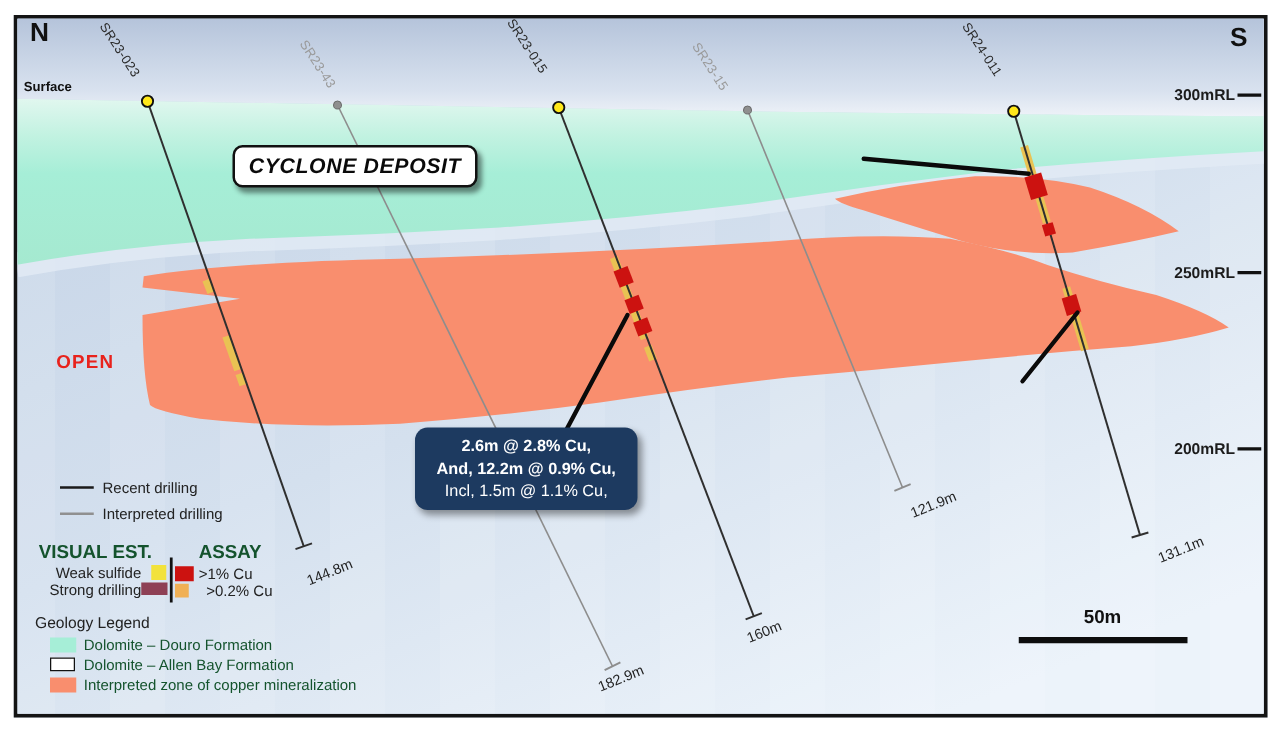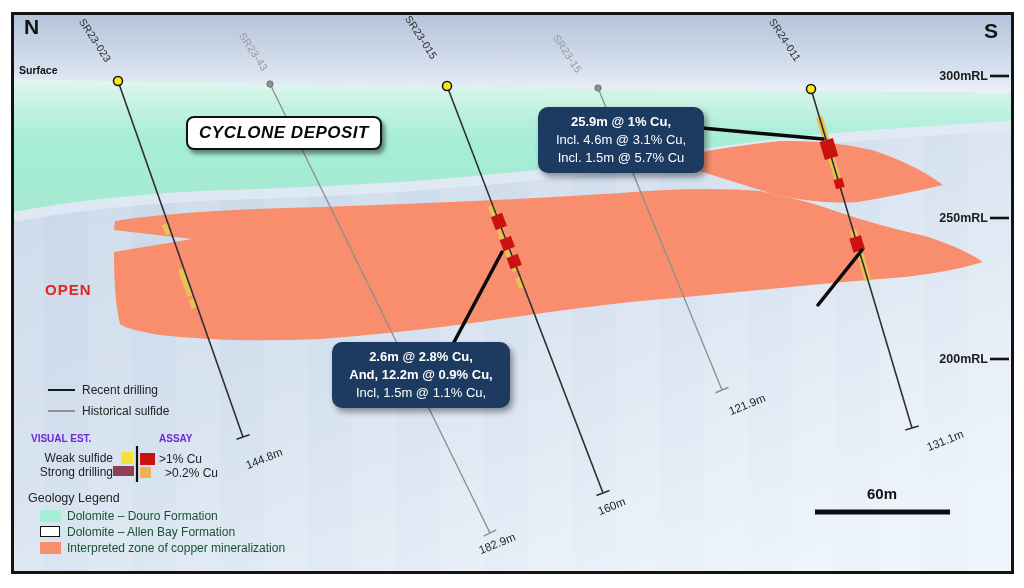--- a/index.html
+++ b/index.html
@@ -18,21 +18,21 @@
   .open{font-size:15px;font-weight:bold;color:#e8221c;letter-spacing:1px;}
   .title-box{position:absolute;left:186px;top:116px;width:192px;height:30px;background:#ffffff;
              border:2.5px solid #111;border-radius:8px;box-shadow:3px 4px 4px rgba(0,0,0,.45);
              display:flex;align-items:center;justify-content:center;}
   .title-box span{font-size:17px;font-weight:bold;font-style:italic;letter-spacing:.5px;color:#0a0a0a;}
   .callout{position:absolute;background:#1d3a60;border-radius:10px;box-shadow:3px 4px 6px rgba(0,0,0,.4);
            color:#ffffff;text-align:center;padding:6px 8px;}
   .callout div{font-size:13px;line-height:18px;}
   .callout .b{font-weight:bold;}
   .leg-text{font-size:12px;color:#222;}
-  .leg-head{font-size:10px;font-weight:bold;color:#6d28d9;}
+  .leg-head{font-size:15px;font-weight:bold;color:#14532d;}
   .geo-label{font-size:12px;color:#14532d;}
   .swatch{position:absolute;width:21px;height:12px;}
   .scalebar-label{font-size:15px;font-weight:bold;color:#111;text-align:center;width:80px;}
   .rline{position:absolute;width:27px;height:0;border-top:2.5px solid #1a1a1a;}
   .rline.hist{border-top:2px solid #909090;}
 </style>
 </head>
 <body>
 
 <div id="stage">
@@ -168,48 +168,43 @@
       <div class="lbl mrl" style="left:908px;top:69px">300mRL</div>
       <div class="lbl mrl" style="left:908px;top:211px">250mRL</div>
       <div class="lbl mrl" style="left:908px;top:352px">200mRL</div>
 
       <div class="lbl open" style="left:45px;top:281px">OPEN</div>
 
       <div class="title-box">
         <span>CYCLONE DEPOSIT</span>
       </div>
 
-      <div class="callout" style="left:538px;top:107px;width:150px">
-        <div class="b">25.9m @ 1% Cu,</div>
-        <div>Incl. 4.6m @ 3.1% Cu,</div>
-        <div>Incl. 1.5m @ 5.7% Cu</div>
-      </div>
       <div class="callout" style="left:332px;top:342px;width:162px">
         <div class="b">2.6m @ 2.8% Cu,</div>
         <div class="b">And, 12.2m @ 0.9% Cu,</div>
         <div>Incl, 1.5m @ 1.1% Cu,</div>
       </div>
 
       <div class="rline" style="left:48px;top:389px"></div>
       <div class="lbl leg-text" style="left:82px;top:383px">Recent drilling</div>
       <div class="rline hist" style="left:48px;top:410px"></div>
-      <div class="lbl leg-text" style="left:82px;top:404px">Historical sulfide</div>
+      <div class="lbl leg-text" style="left:82px;top:404px">Interpreted drilling</div>
 
       <div class="lbl leg-head" style="left:31px;top:433px">VISUAL EST.</div>
       <div class="lbl leg-head" style="left:159px;top:433px">ASSAY</div>
       <div class="lbl leg-text" style="left:28px;top:451px;width:85px;text-align:right">Weak sulfide</div>
       <div class="lbl leg-text" style="left:28px;top:465px;width:85px;text-align:right">Strong drilling</div>
       <div class="lbl leg-text" style="left:159px;top:452px">&gt;1% Cu</div>
       <div class="lbl leg-text" style="left:165px;top:466px">&gt;0.2% Cu</div>
 
       <div class="lbl leg-text" style="left:28px;top:491px;font-size:12.5px">Geology Legend</div>
       <div class="swatch" style="left:40px;top:510px;background:#A6EED7"></div>
       <div class="lbl geo-label" style="left:67px;top:509px">Dolomite – Douro Formation</div>
       <div class="swatch" style="left:40px;top:526px;background:#ffffff;border:1.5px solid #111;width:18px;height:9px"></div>
       <div class="lbl geo-label" style="left:67px;top:525px">Dolomite – Allen Bay Formation</div>
       <div class="swatch" style="left:40px;top:542px;background:#F98E6E"></div>
       <div class="lbl geo-label" style="left:67px;top:541px">Interpreted zone of copper mineralization</div>
 
-      <div class="lbl scalebar-label" style="left:842px;top:485px">60m</div>
+      <div class="lbl scalebar-label" style="left:842px;top:485px">50m</div>
 
     </div>
   </div>
 </div>
 
 </body></html>

